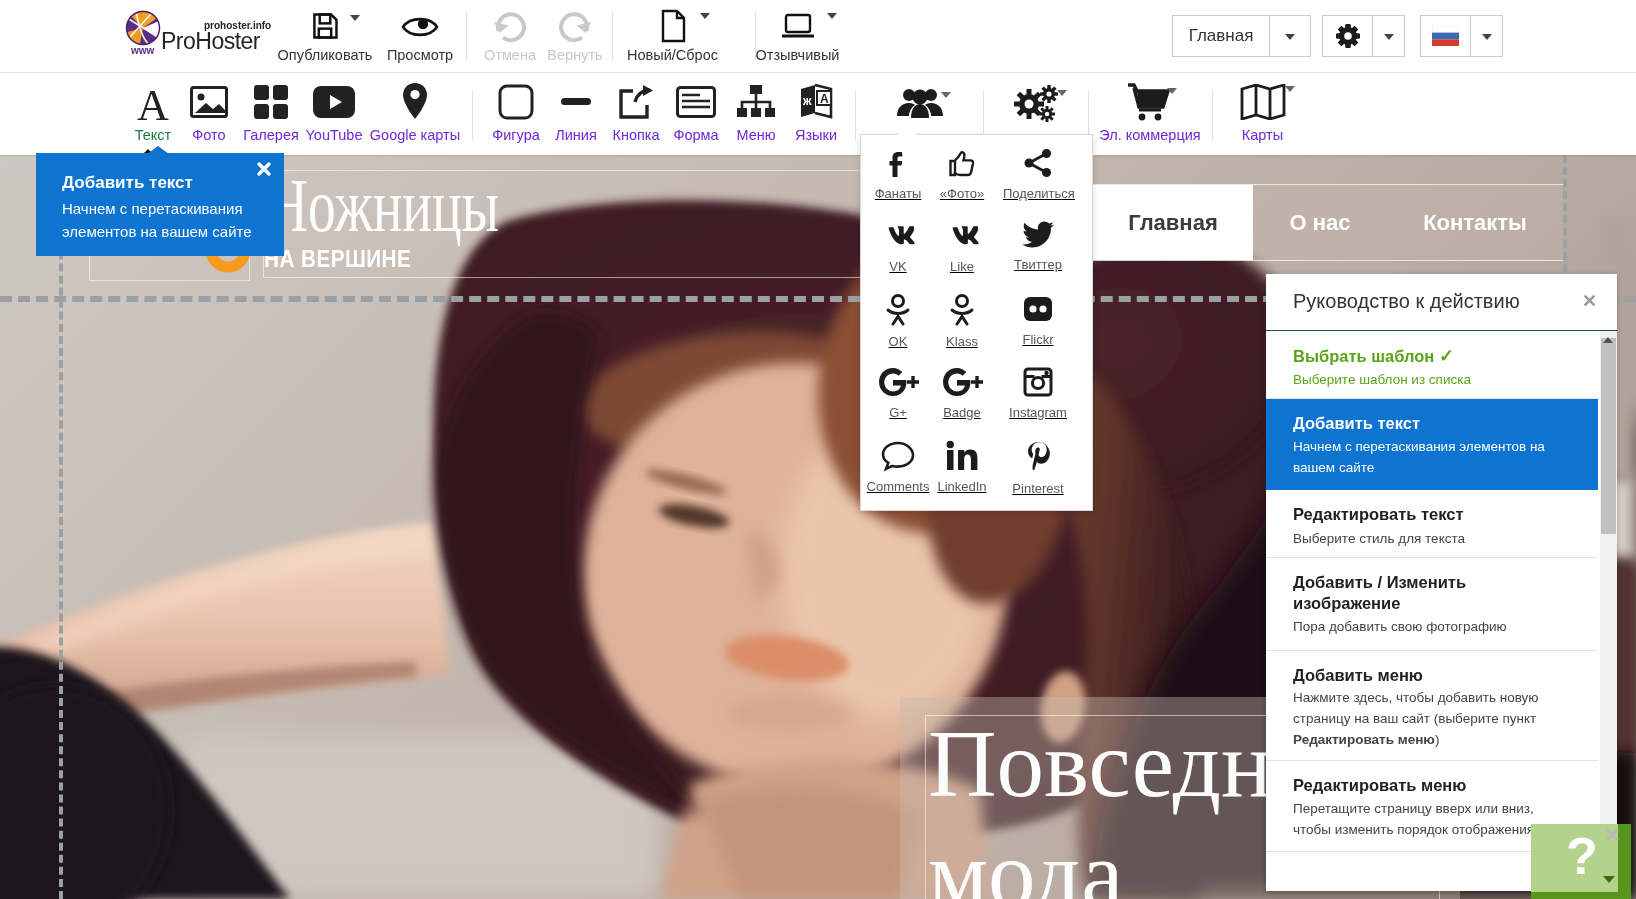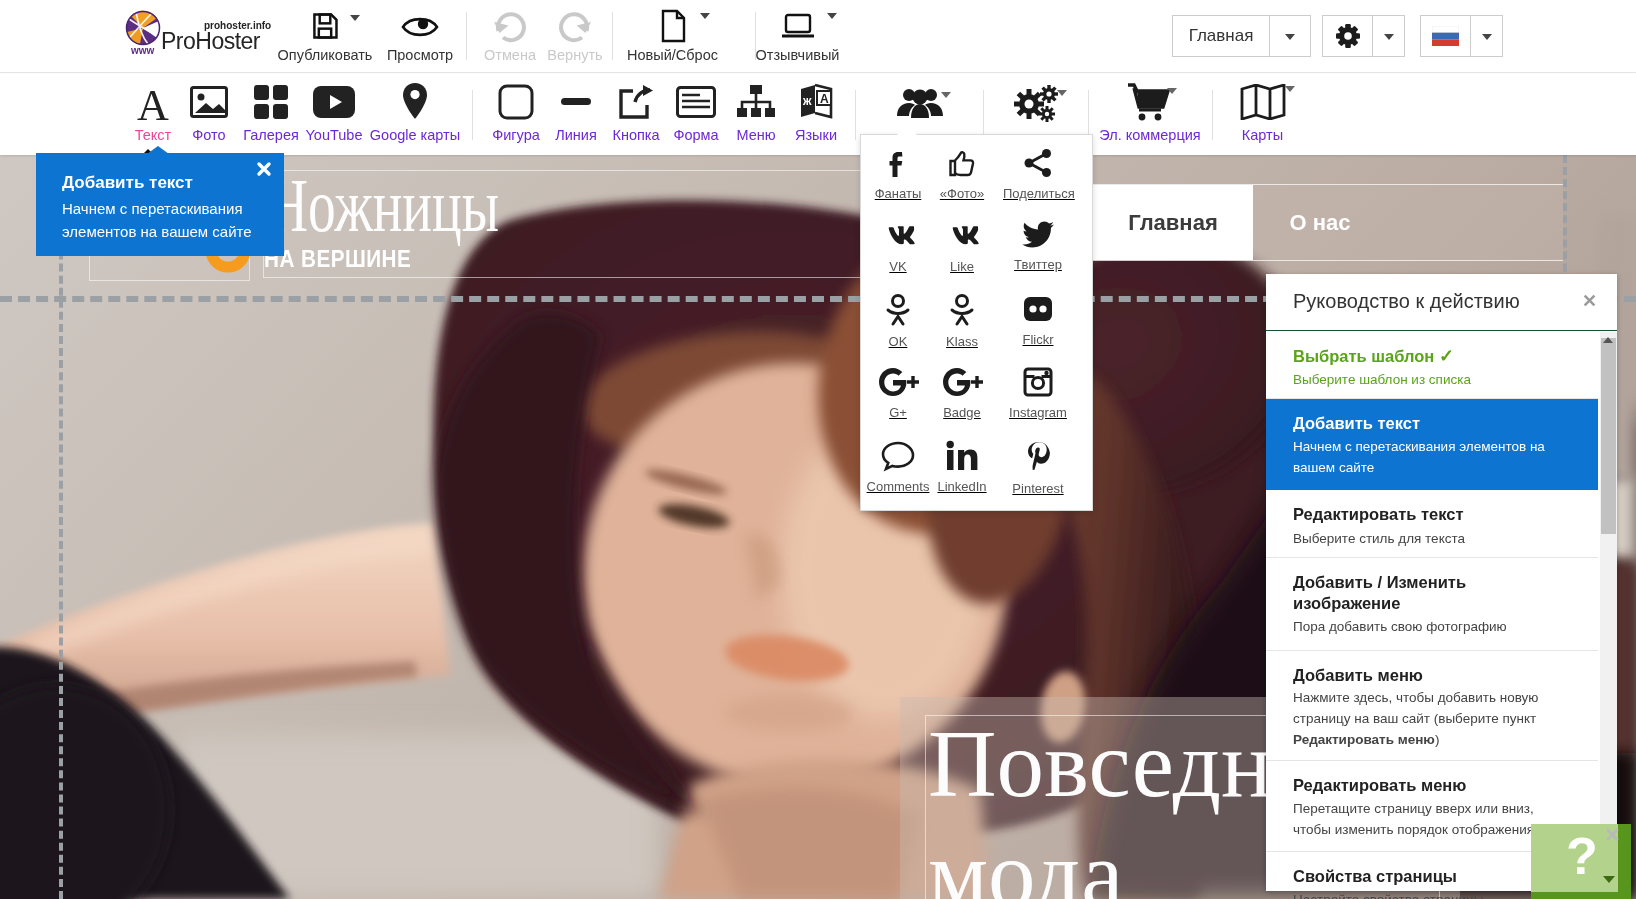--- a/index.html
+++ b/index.html
@@ -165,20 +165,21 @@
     <div class="editbox" style="left:263px; top:15px; width:822px; height:108px;"></div>
     <svg id="logoring" style="left:205px; top:72px;" width="46" height="46">
         <circle cx="23" cy="23" r="17" fill="none" stroke="#f59c1e" stroke-width="11"></circle>
       </svg>
     <div id="nozh">Ножницы</div>
     <div id="naversh">НА ВЕРШИНЕ</div>
 
     <div id="nav">
       <div class="navitem" id="nav1">Главная</div>
       <div class="navitem" style="left:152px; width:150px;">О нас</div>
+      <div class="navitem" style="left:302px; width:160px;">Контакты</div>
     </div>
 
     <div id="heroblock"></div>
     <div id="heroborder"></div>
     <div class="herol" style="top:554px;">Повседневная</div>
     <div class="herol" style="top:664px;">мода</div>
   </div>
 
   <div id="tb1">
     <div style="position:absolute; left:124px; top:9px; width:150px; height:58px;">
@@ -284,21 +285,21 @@
       </div>
       <div class="box-cell" style="width:32px; border-left:1px solid #ccc;">
           <div class="caret" style="position:static; margin-top:2px;"></div>
         </div>
     </div>
   </div>
 
   <div id="tb2">
     <div class="tb2btn" style="left:123px; width:60px;">
       <div style="position:absolute; left:50%; margin-left:-18px; top:6px; width:36px; font-family:'Liberation Serif',serif; font-size:44px; color:#222; text-align:center;">A</div>
-      <div class="lbl" style="color:#ec4899;">Текст</div>
+      <div class="lbl" style="color:#15803d;">Текст</div>
     </div>
     <div class="tb2btn" style="left:179px; width:60px;">
       <svg width="38" height="32" style="position:absolute; left:11px; top:12px;" viewBox="0 0 38 32">
           <rect x="1.5" y="1.5" width="35" height="29" rx="2" fill="none" stroke="#222" stroke-width="3"></rect>
           <circle cx="11" cy="11" r="3.5" fill="#222"></circle>
           <path d="M5 27 l11-10 l7 6 l6-5 l6 6 v3 h-30 z" fill="#222"></path>
         </svg>
       <div class="lbl">Фото</div>
     </div>
     <div class="tb2btn" style="left:239px; width:64px;">
@@ -617,24 +618,20 @@
       <div class="s" style="top:58px;">Пора добавить свою фотографию</div>
     </div>
     <div class="gitem" style="top:377px; height:110px;">
       <div class="h">Добавить меню</div>
       <div class="s" style="top:36px;">Нажмите здесь, чтобы добавить новую страницу на ваш сайт (выберите пункт <b>Редактировать меню</b>)</div>
     </div>
     <div class="gitem" style="top:487px; height:91px;">
       <div class="h">Редактировать меню</div>
       <div class="s" style="top:37px;">Перетащите страницу вверх или вниз,<br>чтобы изменить порядок отображения</div>
     </div>
-    <div class="gitem" style="top:578px; height:47px; border-bottom:none;">
-      <div class="h">Свойства страницы</div>
-      <div class="s" style="top:37px;">Настройте свойства страницы</div>
-    </div>
     <div id="gscroll"></div>
     <div id="gthumb"></div>
     <div style="position:absolute; right:4px; top:63px; width:0; height:0; border-left:5px solid transparent; border-right:5px solid transparent; border-bottom:6px solid #555; z-index:2;"></div>
     <div style="position:absolute; right:4px; bottom:5px; width:0; height:0; border-left:5px solid transparent; border-right:5px solid transparent; border-top:6px solid #555; z-index:2;"></div>
   </div>
 
   <div id="help" style="position:absolute; left:1531px; top:824px; width:100px; height:75px; background:#57951d; z-index:60;"></div>
   <div style="position:absolute; left:1531px; top:824px; width:87px; height:68px; background:#b3d38c; z-index:61;"></div>
   <div style="position:absolute; left:1552px; top:826px; width:60px; height:66px; color:#fff; font-size:52px; font-weight:bold; text-align:center; z-index:62;">?</div>
   <div style="position:absolute; left:1603px; top:876px; width:0; height:0; border-left:6px solid transparent; border-right:6px solid transparent; border-top:7px solid #3c6b12; z-index:63;"></div>

